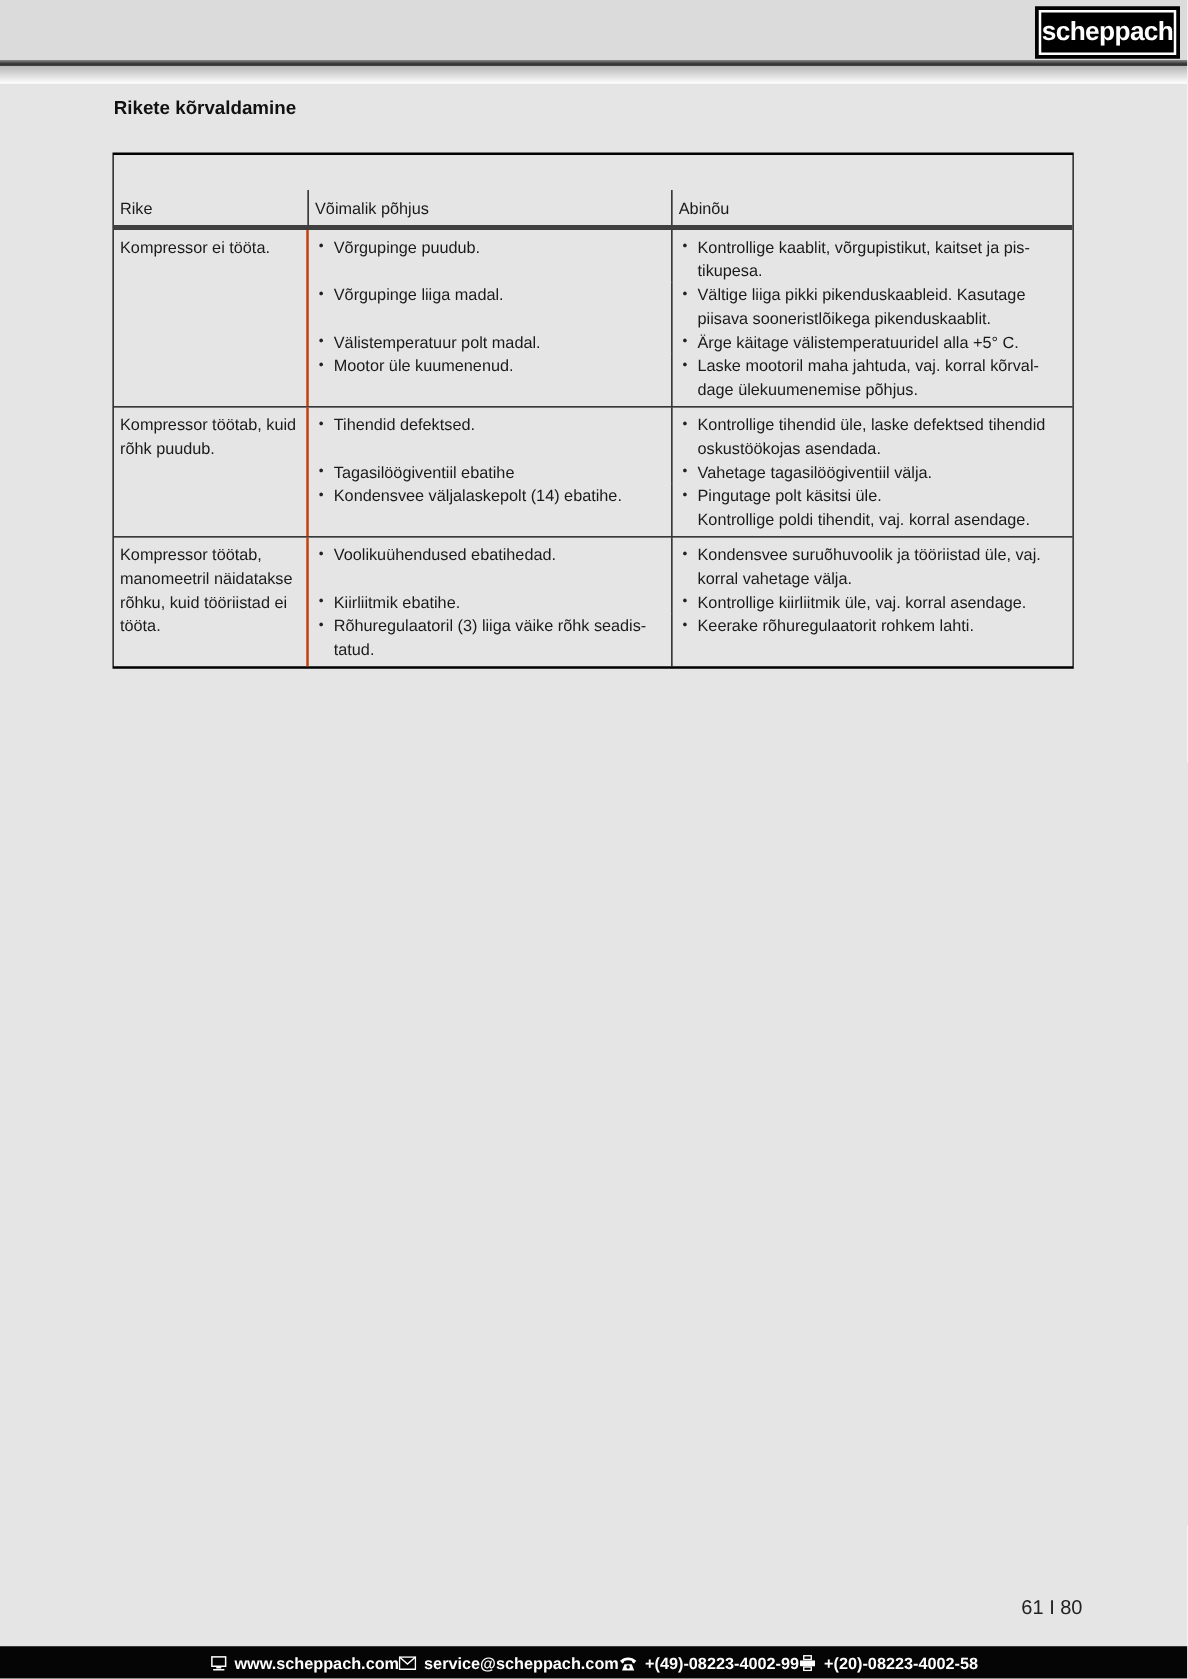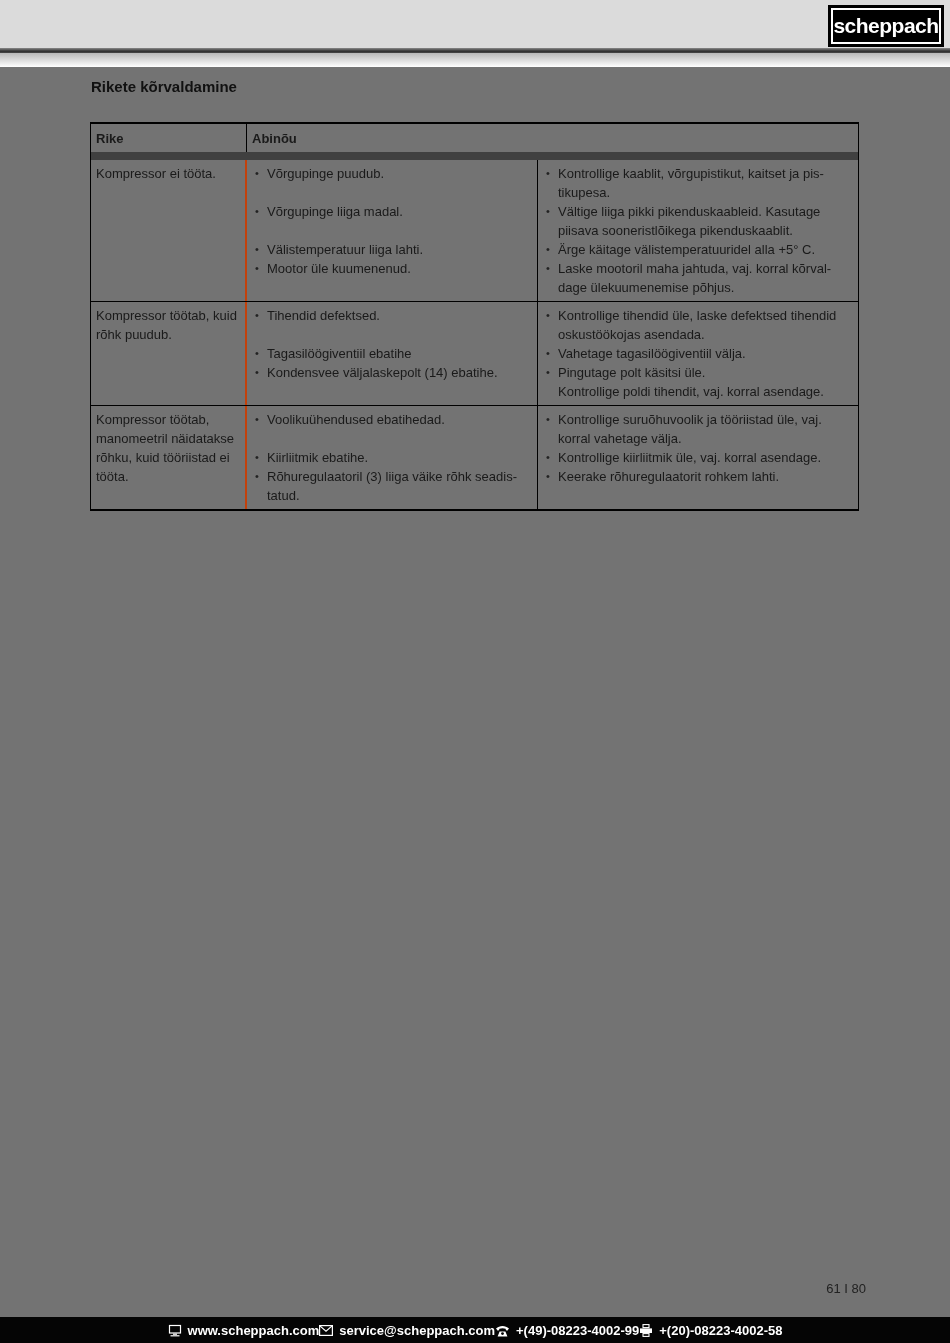--- a/index.html
+++ b/index.html
@@ -1,18 +1,18 @@
 <!DOCTYPE html>
 <html><head>
 <meta charset="utf-8">
 <style>
   html,body { margin:0; padding:0; background:#ffffff; }
   .page {
     position:relative; width:950px; height:1343px; overflow:hidden;
-    background:#737373; color:#1a1a1a;
+    background:#e5e5e5; color:#1a1a1a;
     font-family:"Liberation Sans","DejaVu Sans",sans-serif;
   }
 
   
   .topbar { position:absolute; top:0; left:0; width:100%; height:48px; background:#dbdbdb; }
   .bar-line { position:absolute; top:48px; left:0; width:100%; height:5px;
               background:linear-gradient(to bottom,#8a8a8a 0%,#2f2f2f 65%,#4a4a4a 100%); }
   .bar-fade { position:absolute; top:53px; left:0; width:100%; height:14px;
               background:linear-gradient(to bottom,#b8b8b8,#ffffff); }
 
@@ -22,21 +22,21 @@
   .logo-inner span { color:#fff; font-weight:700; font-size:21px; letter-spacing:-0.5px; }
 
   
   .title { position:absolute; left:91px; top:78px; margin:0;
            font-size:15px; font-weight:700; color:#111; }
 
   
   .ttable { position:absolute; left:90px; top:122px; width:769px;
             border:1px solid #000; border-top-width:2px; border-bottom-width:2px;
             box-sizing:border-box; font-size:13px; line-height:19px; }
-  .thead { display:flex; border-bottom:8px solid #404040; font-weight:700; }
+  .thead { display:flex; border-bottom:4px solid #404040; font-weight:400;margin-top:28px; }
   .hc { box-sizing:border-box; padding:5px 4px 4px 5px; height:28px; }
   .h1 { width:156px; border-right:1px solid #000; }
   .h2 { width:291px; border-right:1px solid #000; }
   .h3 { flex:1; }
 
   .trow { display:flex; }
   .trow + .trow { border-top:1px solid #000; }
   .c1 { width:156px; box-sizing:border-box; border-right:2px solid #c2410c;
         padding:4px 3px 3px 5px; white-space:pre; overflow:hidden; }
   .pairs { flex:1; display:flex; flex-direction:column; }
@@ -44,21 +44,21 @@
   .pair:first-child > div { padding-top:4px; }
   .pair:last-child  > div { padding-bottom:4px; }
   .c2 { width:291px; box-sizing:border-box; border-right:1px solid #000; }
   .c3 { flex:1; box-sizing:border-box; }
   .item { position:relative; padding-left:20px; padding-right:3px;
           white-space:pre; overflow:hidden; }
   .item::before { content:"\2022"; position:absolute; left:8px; font-size:11px; color:#222; }
   .pair:first-child > .item::before { top:4px; }
 
   
-  .pagenum { position:absolute; right:84px; bottom:47px; font-size:13px; color:#222; }
+  .pagenum { position:absolute; right:84px; bottom:47px; font-size:16px; color:#222; }
 
   
   .footerbar { position:absolute; left:0; bottom:0; width:100%; height:26px;
                background:#050505; color:#fff; display:flex; align-items:center;
                justify-content:center; font-size:13px; font-weight:700; }
   .fitem { display:inline-flex; align-items:center; gap:6px; }
   .fitem svg { display:block; }
 </style>
 </head>
 <body>
@@ -73,38 +73,39 @@
     <div class="logo-inner">
       <span>scheppach</span>
     </div>
   </div>
 
   <h1 class="title">Rikete kõrvaldamine</h1>
 
   <div class="ttable">
     <div class="thead">
       <div class="hc h1">Rike</div>
+      <div class="hc h2">Võimalik põhjus</div>
       <div class="hc h3">Abinõu</div>
     </div>
     <div id="tbody">
         <div class="trow">
           <div class="cell c1">Kompressor ei tööta.</div>
           <div class="pairs">
             <div class="pair">
               <div class="c2 item">Võrgupinge puudub.</div>
               <div class="c3 item">Kontrollige kaablit, võrgupistikut, kaitset ja pis-
 tikupesa.</div>
             </div>
             <div class="pair">
               <div class="c2 item">Võrgupinge liiga madal.</div>
               <div class="c3 item">Vältige liiga pikki pikenduskaableid. Kasutage
 piisava sooneristlõikega pikenduskaablit.</div>
             </div>
             <div class="pair">
-              <div class="c2 item">Välistemperatuur liiga lahti.</div>
+              <div class="c2 item">Välistemperatuur polt madal.</div>
               <div class="c3 item">Ärge käitage välistemperatuuridel alla +5° C.</div>
             </div>
             <div class="pair">
               <div class="c2 item">Mootor üle kuumenenud.</div>
               <div class="c3 item">Laske mootoril maha jahtuda, vaj. korral kõrval-
 dage ülekuumenemise põhjus.</div>
             </div>
           </div>
         </div>
         <div class="trow">
@@ -128,21 +129,21 @@
           </div>
         </div>
         <div class="trow">
           <div class="cell c1">Kompressor töötab,
 manomeetril näidatakse
 rõhku, kuid tööriistad ei
 tööta.</div>
           <div class="pairs">
             <div class="pair">
               <div class="c2 item">Voolikuühendused ebatihedad.</div>
-              <div class="c3 item">Kontrollige suruõhuvoolik ja tööriistad üle, vaj.
+              <div class="c3 item">Kondensvee suruõhuvoolik ja tööriistad üle, vaj.
 korral vahetage välja.</div>
             </div>
             <div class="pair">
               <div class="c2 item">Kiirliitmik ebatihe.</div>
               <div class="c3 item">Kontrollige kiirliitmik üle, vaj. korral asendage.</div>
             </div>
             <div class="pair">
               <div class="c2 item">Rõhuregulaatoril (3) liiga väike rõhk seadis-
 tatud.</div>
               <div class="c3 item">Keerake rõhuregulaatorit rohkem lahti.</div>

